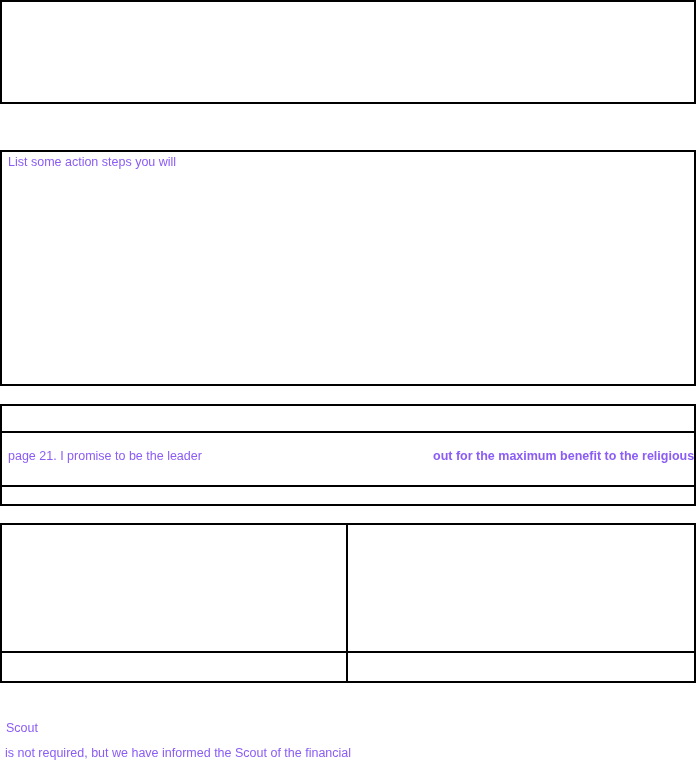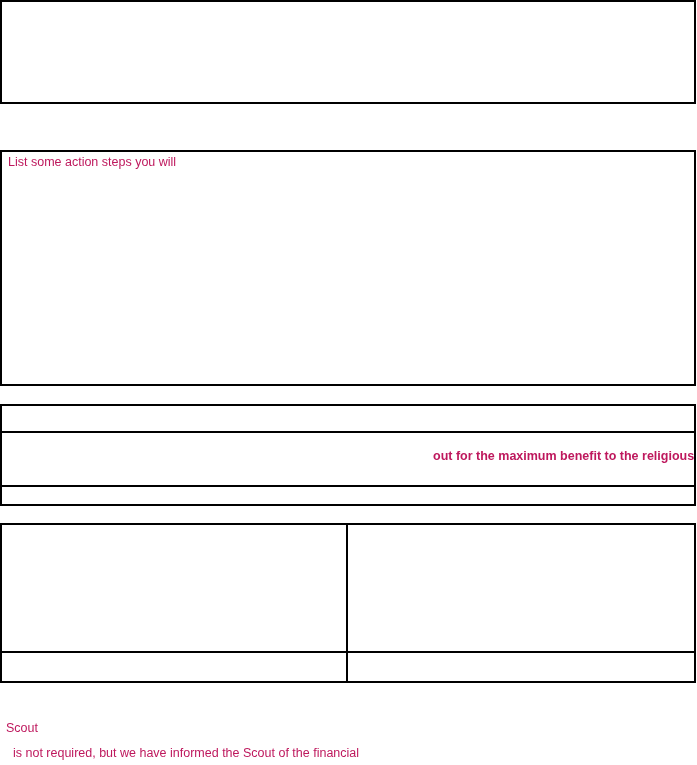--- a/index.html
+++ b/index.html
@@ -8,21 +8,21 @@
     background: #ffffff;
   }
   .page {
     position: relative;
     width: 697px;
     height: 765px;
     background: #ffffff;
     font-family: "Liberation Sans", "DejaVu Sans", sans-serif;
     font-size: 12.5px;
     line-height: 15px;
-    color: #be185d;
+    color: #8b5cf6;
     overflow: hidden;
   }
   .box {
     position: absolute;
     box-sizing: border-box;
     border: 2px solid #000000;
     background: #ffffff;
   }
   .hline {
     position: absolute;
@@ -70,36 +70,37 @@
     display: grid;
     grid-template-columns: 346px 1fr;
     grid-template-rows: 128px 1fr;
     background: #ffffff;
   }
   .sig-cell { box-sizing: border-box; }
   .sig-cell.col-left  { border-right: 2px solid #000000; }
   .sig-cell.row-top   { border-bottom: 2px solid #000000; }
   
   .footer-line1 { left: 6px; top: 721px; }
-  .footer-line2 { left: 13px; top: 746px; }
+  .footer-line2 { left: 5px; top: 746px; }
 </style>
 </head>
 <body>
 
 <div class="page">
 
   <div class="box box-top"></div>
 
   <div class="box box-action">
     <span class="action-prompt">List some action steps you will</span>
   </div>
 
   <div class="box box-promise">
     <div class="hline promise-divider-1"></div>
     <div class="hline promise-divider-2"></div>
+    <span class="txt promise-line1-left">page 21. I promise to be the leader</span>
     <span class="txt promise-line1-right">out for the maximum benefit to the religious</span>
   </div>
 
   <div class="sig-table">
     <div class="sig-cell col-left row-top"></div>
     <div class="sig-cell row-top"></div>
     <div class="sig-cell col-left"></div>
     <div class="sig-cell"></div>
   </div>
 

